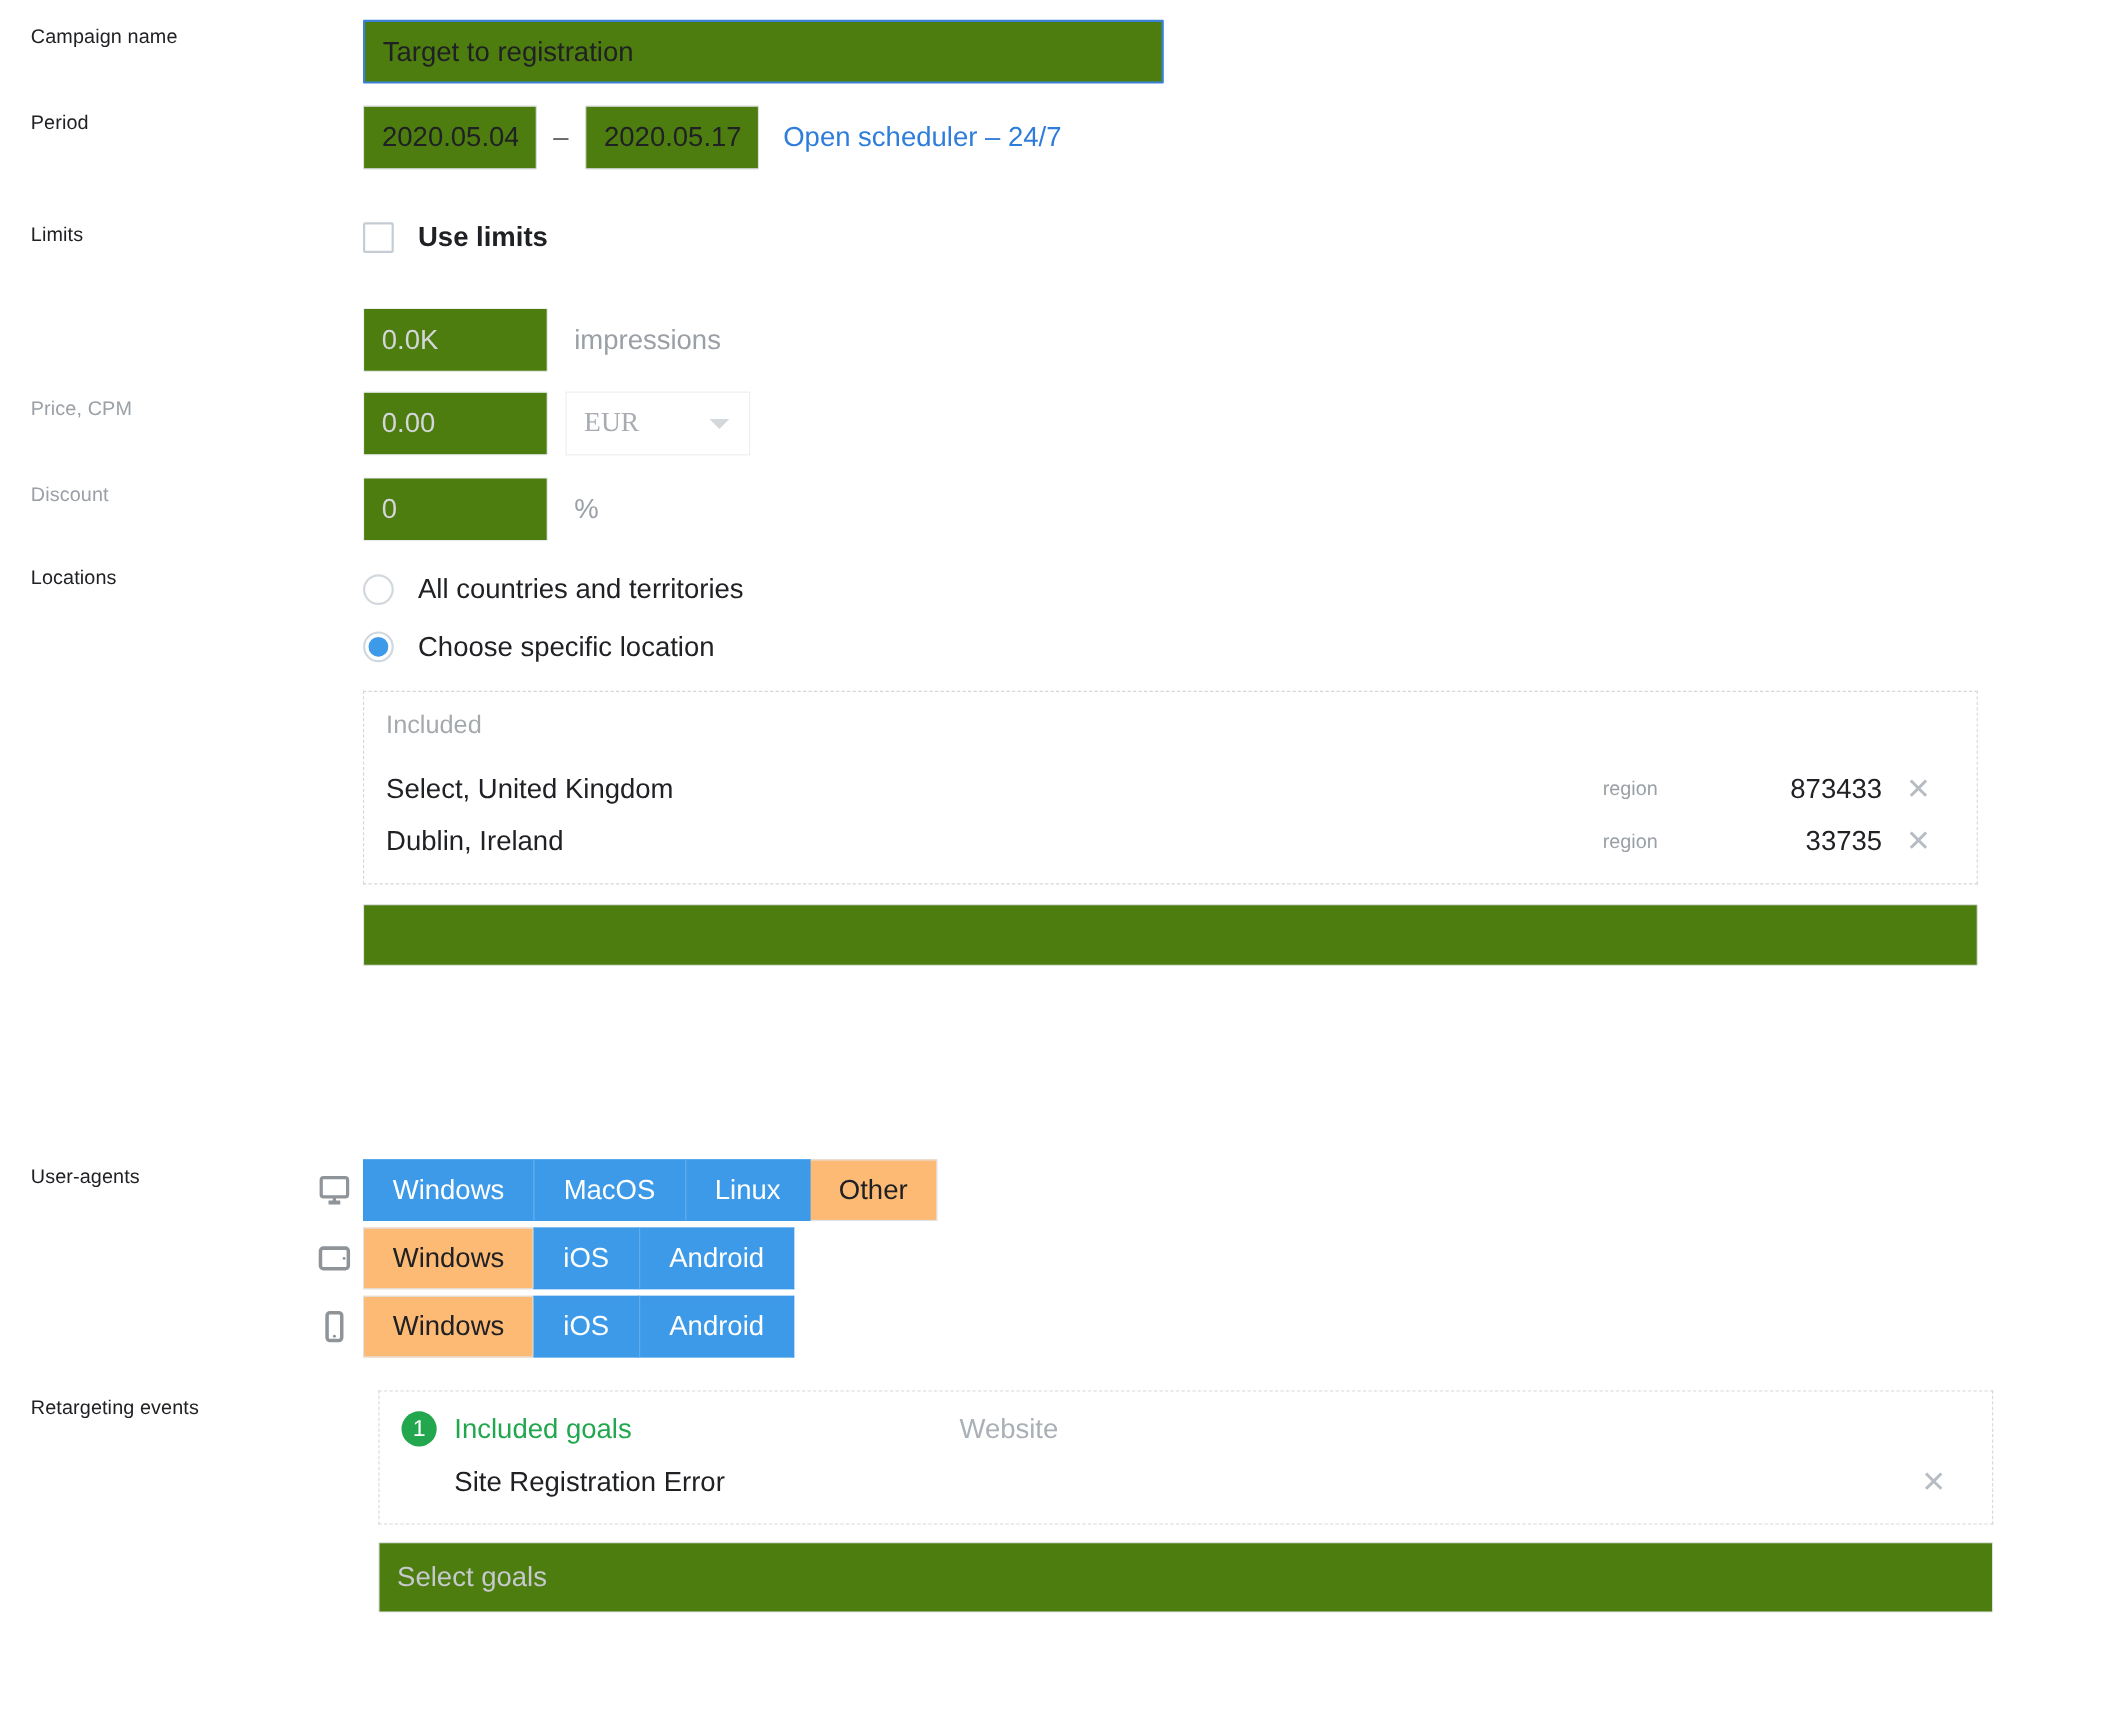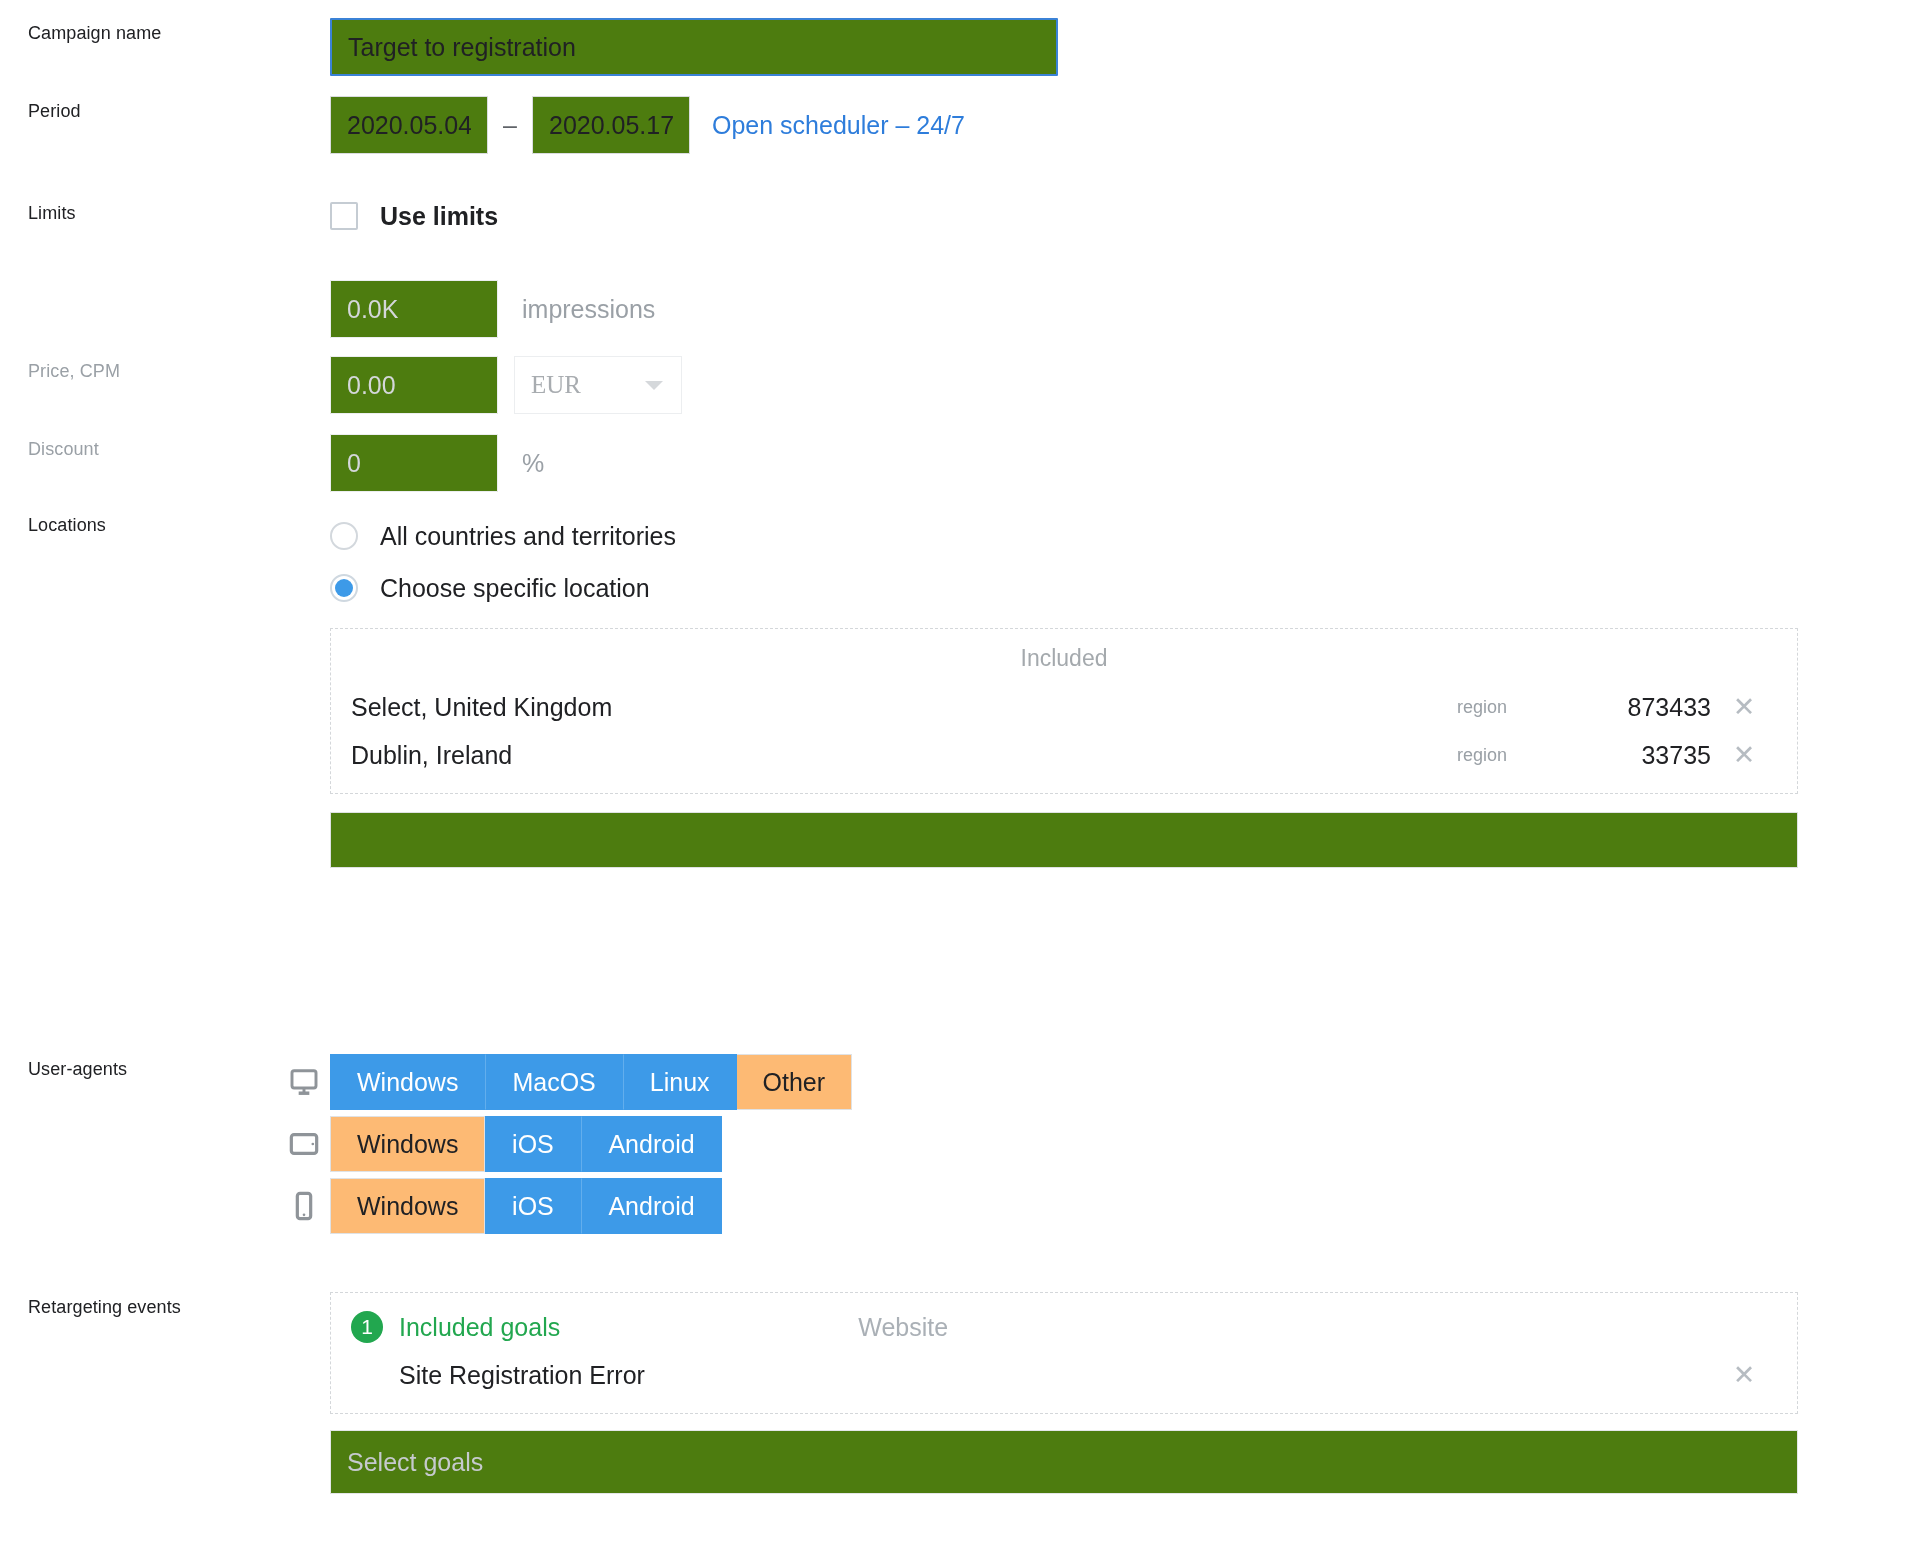--- a/index.html
+++ b/index.html
@@ -163,23 +163,22 @@
 
   .dashed-panel {
     margin-top: 14px;
     border: 1px dashed #d4d7da;
     width: 1468px;
     padding: 14px 20px 14px 20px;
   }
   .panel-caption {
     font-size: 23px;
     color: #a4a9ad;
-    margin-bottom: 10px;
+    margin-bottom: 20px;
     line-height: 30px;
-    text-align: center;
   }
   .loc-item {
     display: flex;
     align-items: center;
     height: 48px;
     font-size: 25px;
     color: #202124;
   }
   .loc-name { flex: 1 1 auto; }
   .loc-type {
@@ -441,21 +440,21 @@
         <div class="seg-group">
           <button class="seg">Windows</button>
           <button class="seg active">iOS</button>
           <button class="seg active">Android</button>
         </div>
       </div>
 
     </div>
   </div>
 
-  <div class="row" id="row-retarget" style="top:1292px;">
+  <div class="row" id="row-retarget" style="top:1264px;gap:14px;">
     <div class="label">Retargeting events</div>
     <div class="control">
 
       <div class="goal-panel">
         <div class="goal-head">
           <span class="badge">1</span>
           <span class="goal-head-label">Included goals</span>
           <span class="goal-source">Website</span>
         </div>
         <div class="goal-item">

